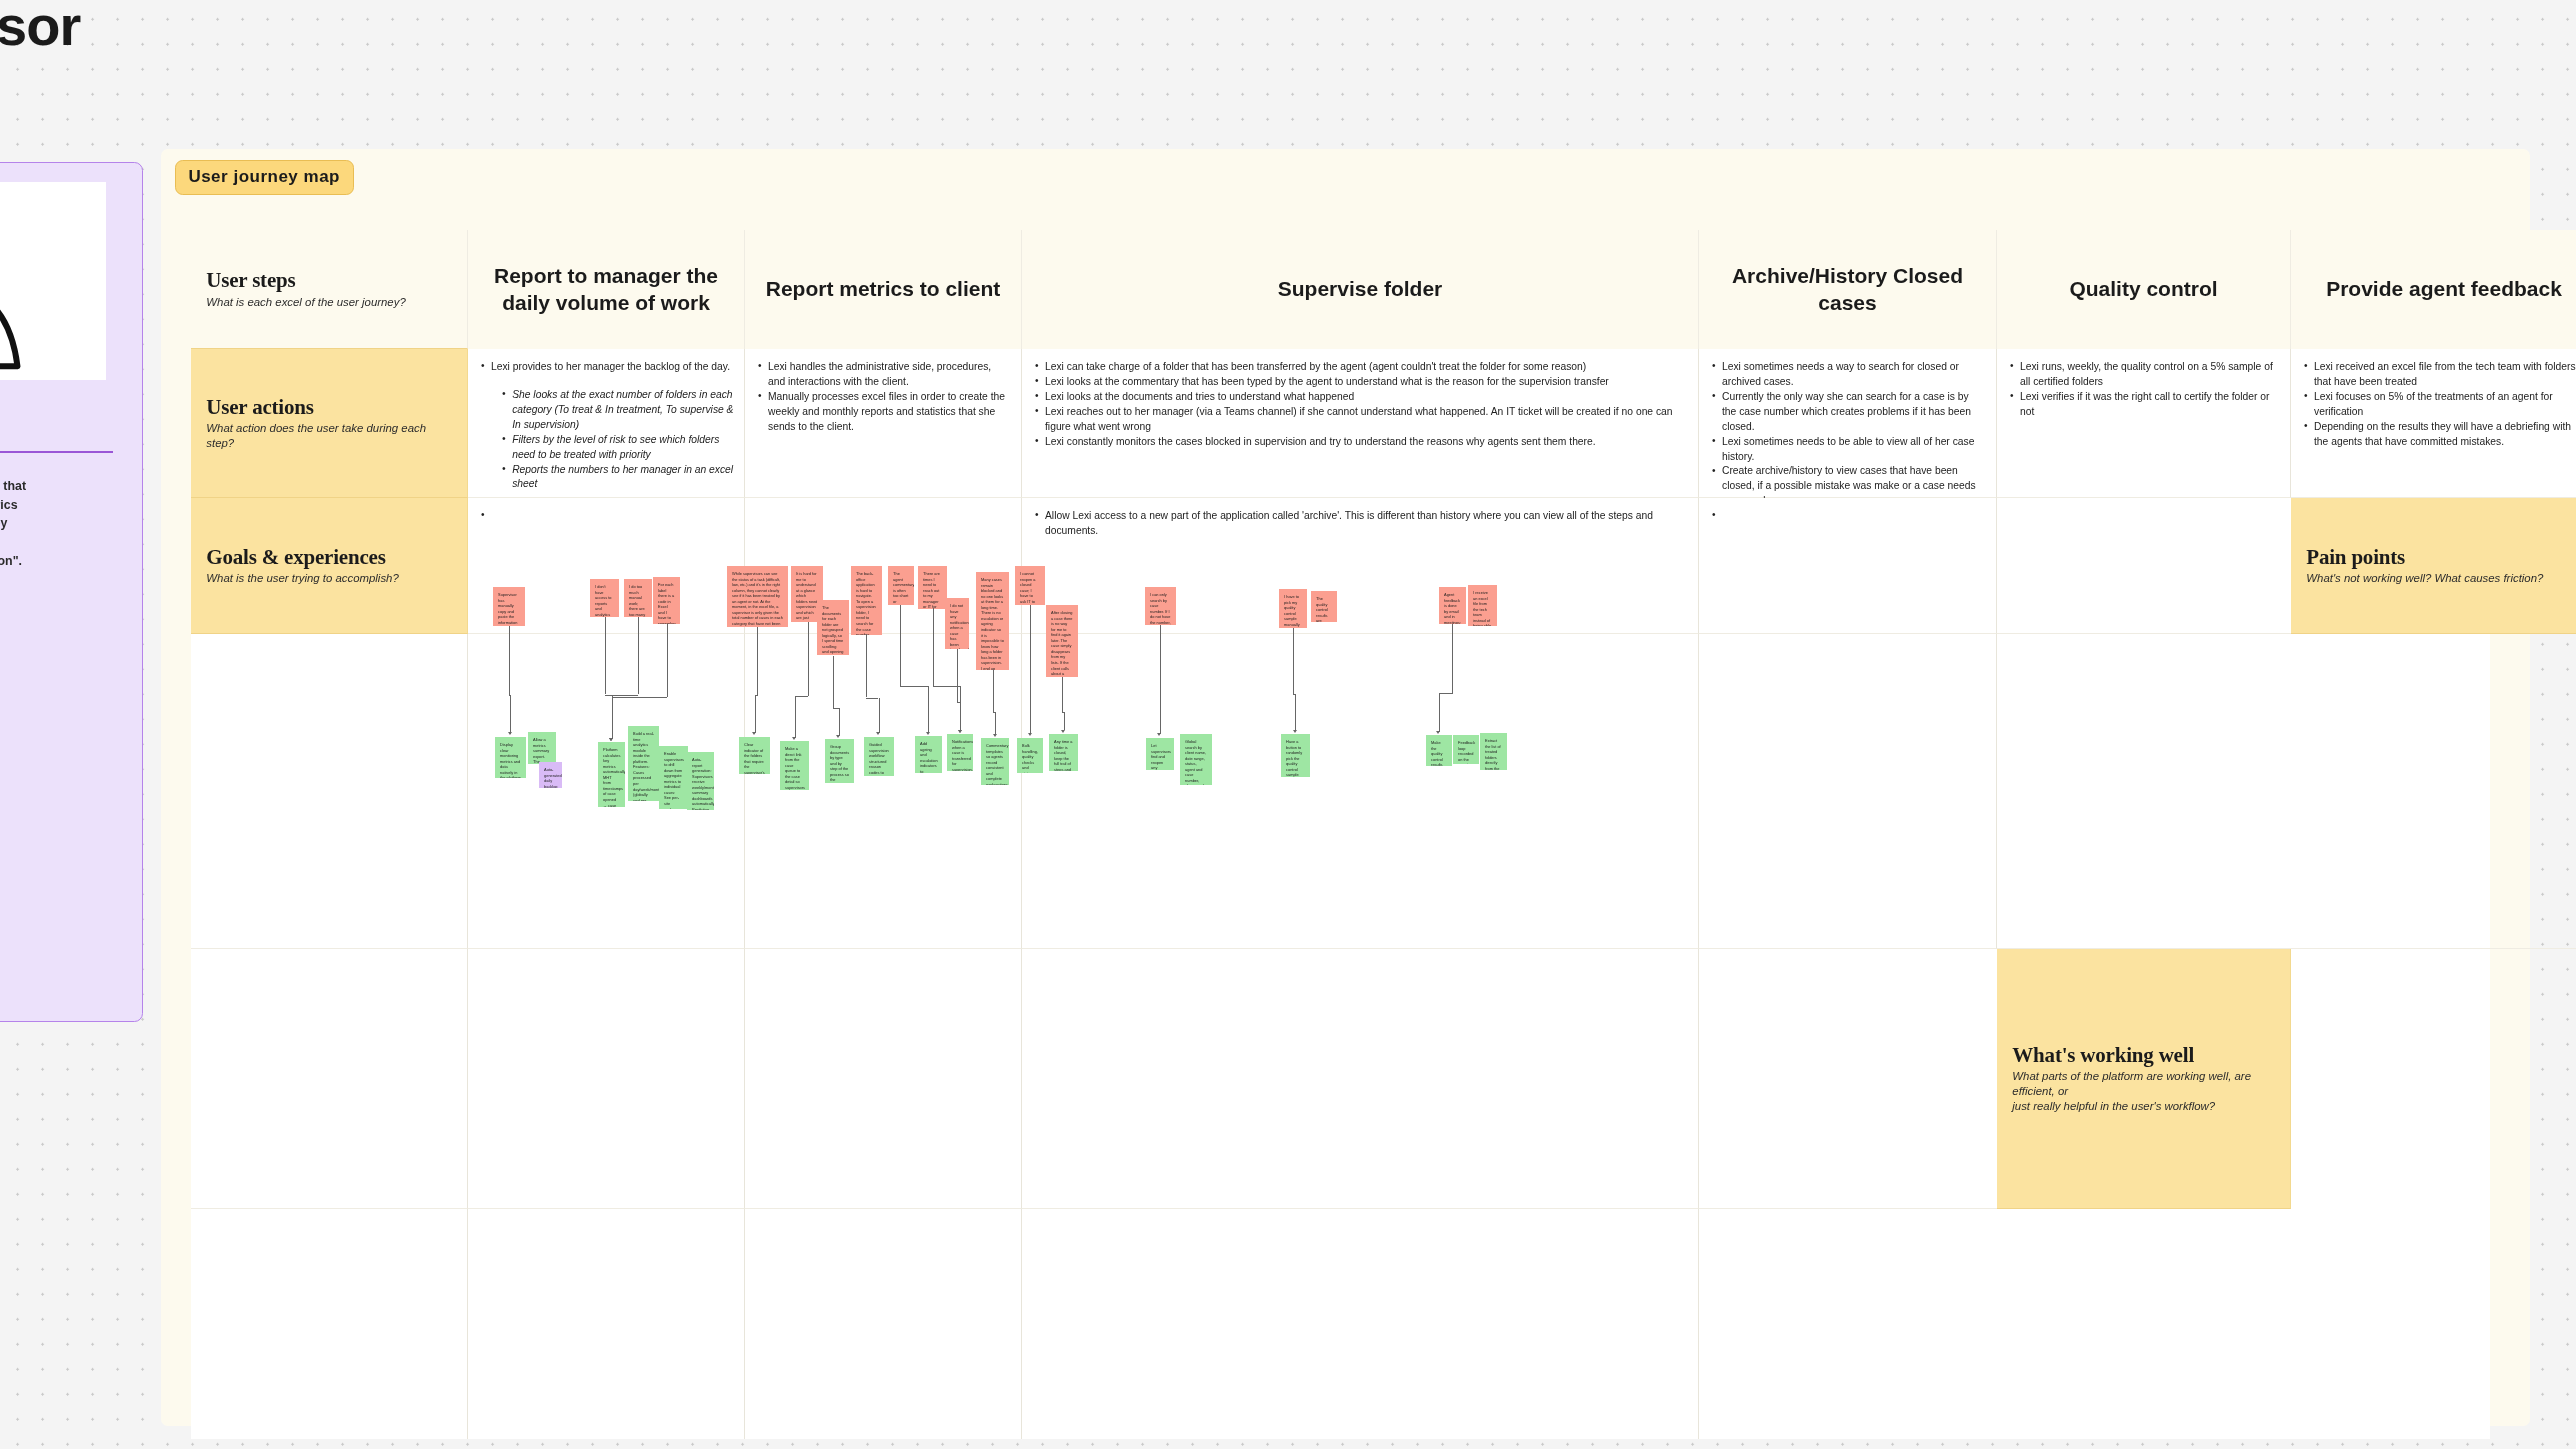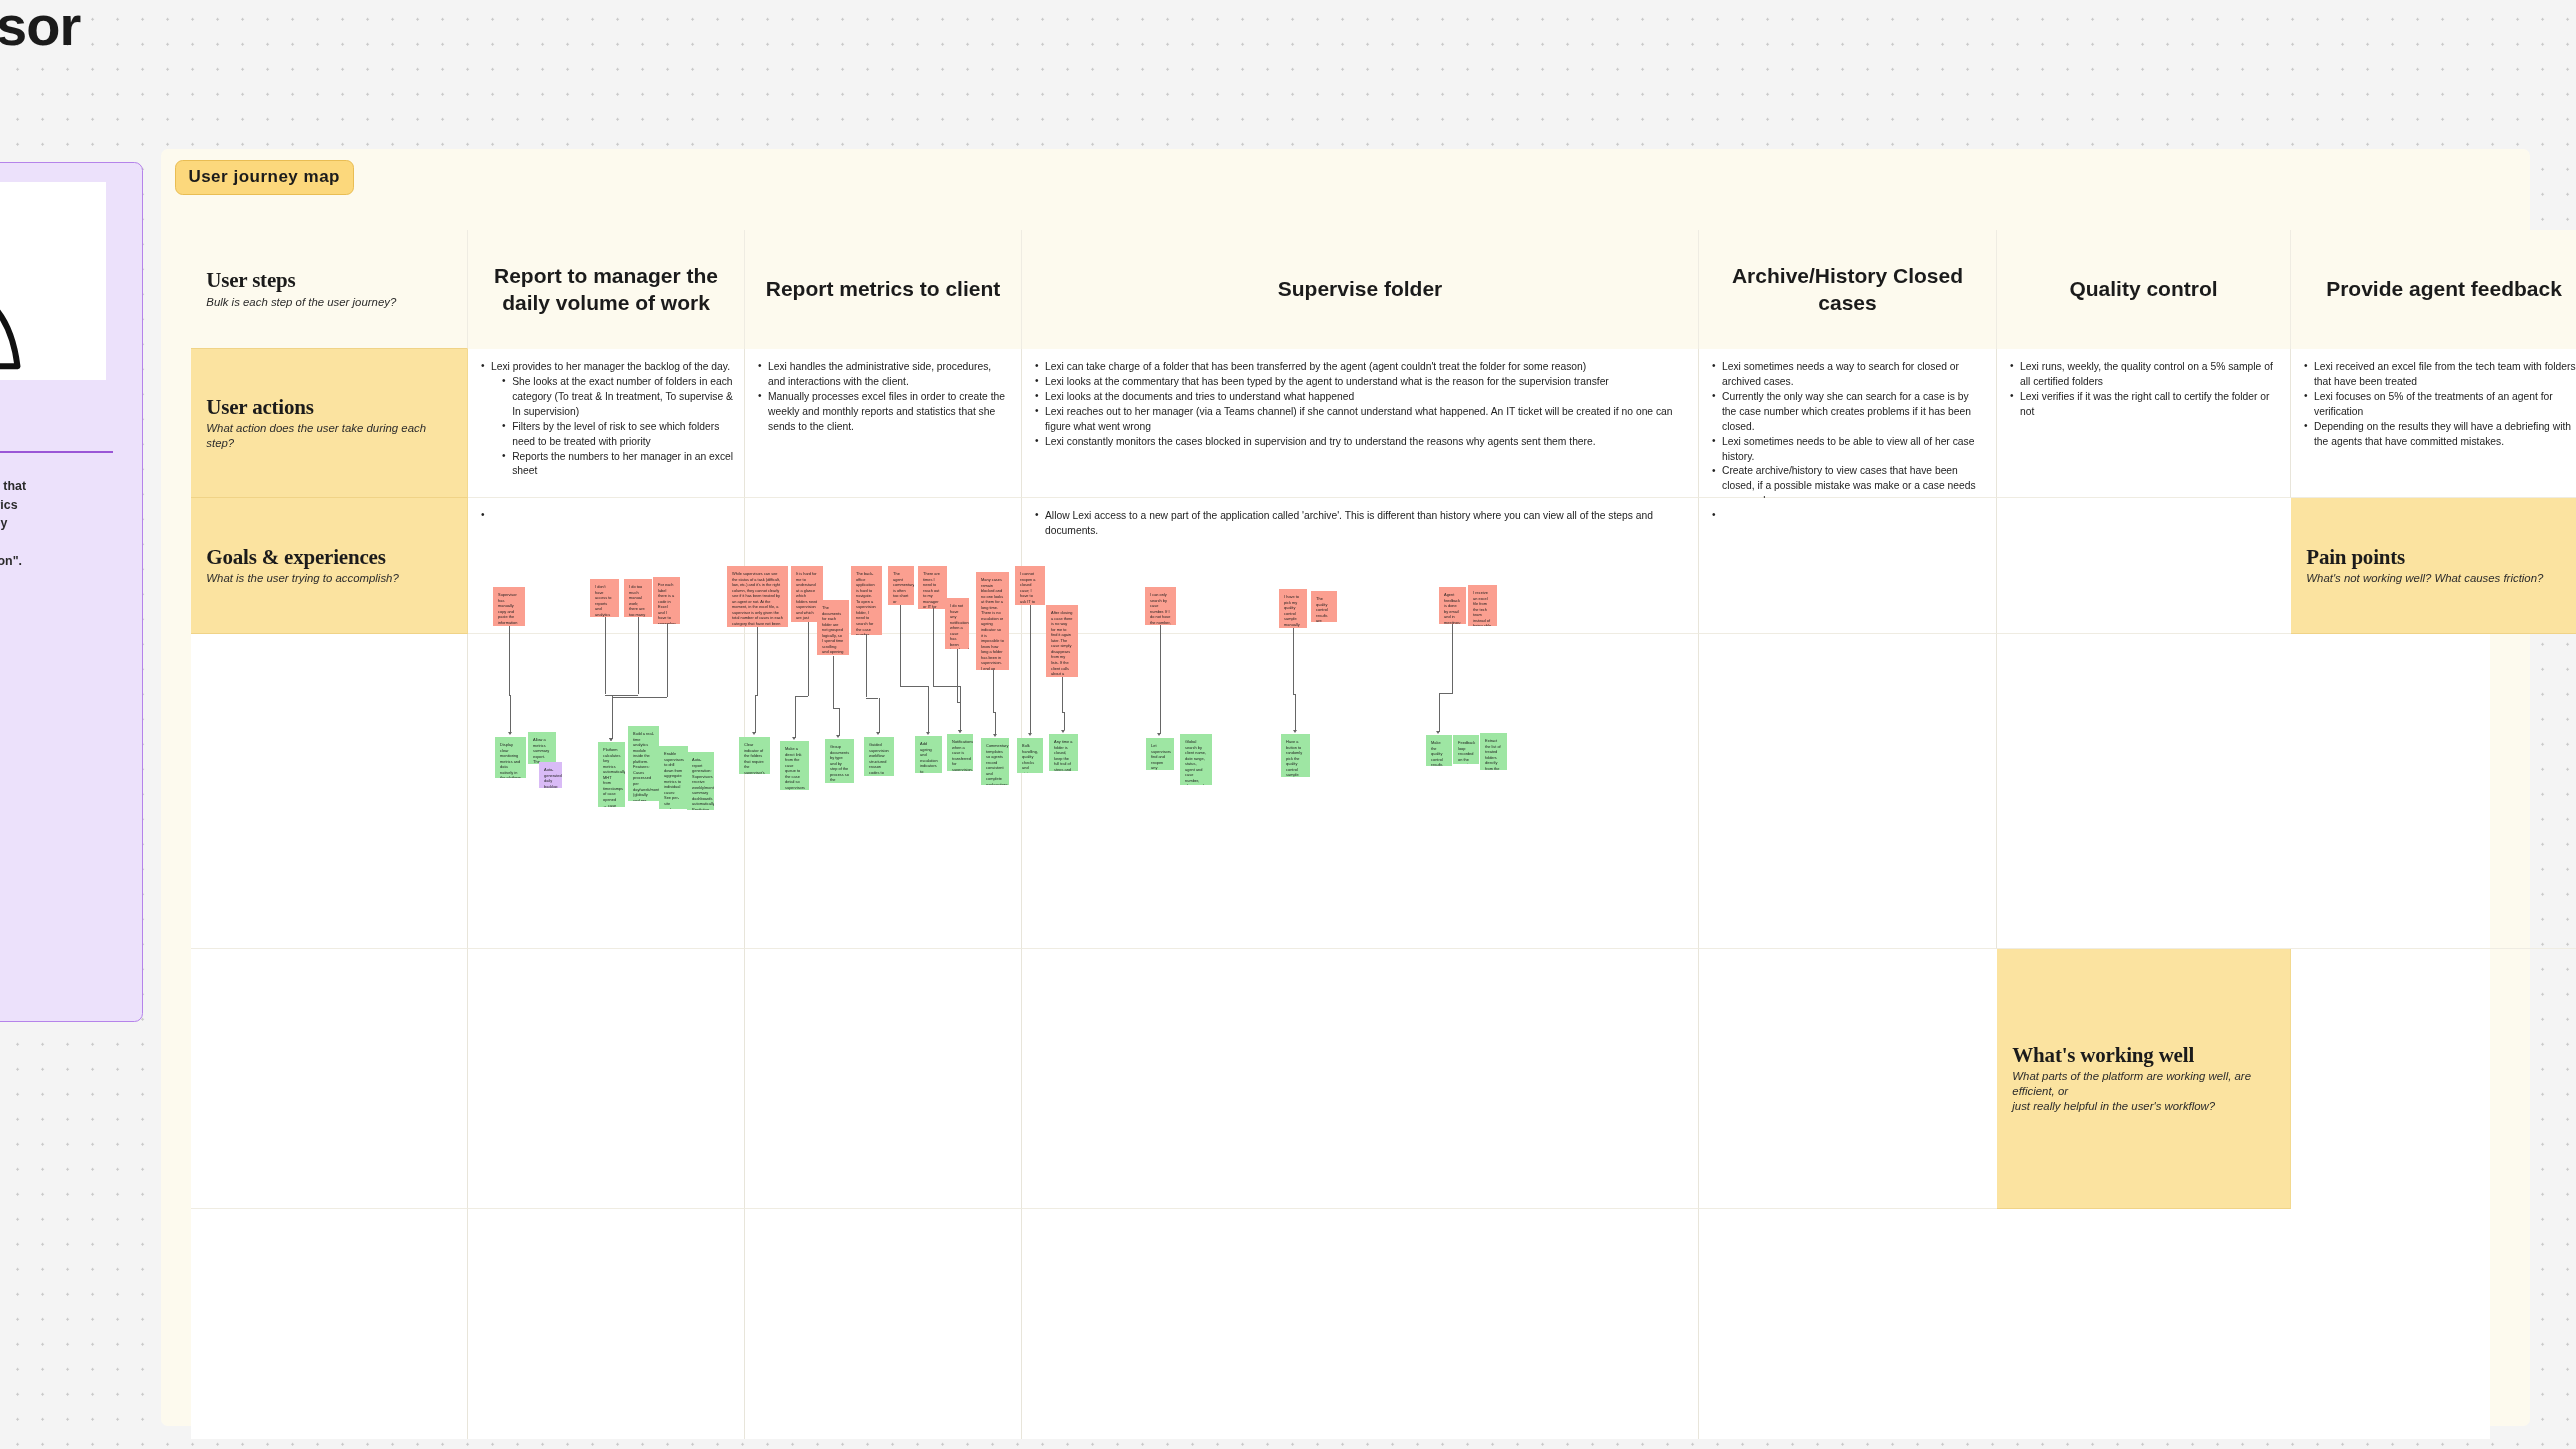--- a/index.html
+++ b/index.html
@@ -134,21 +134,21 @@
   
   .content { padding: 11px 10.2px 6.8px 12px; background:#fff; }
   .content ul { list-style: none; }
   .content li {
     position: relative; padding-left: 11px;
     font-size: 10.3px; line-height: 1.45; color:#222; margin-bottom:0px;
   }
   .content li::before {
     content: "•"; position: absolute; left: 0.9px; top: -0.9px; font-size: 10.2px; color:#222;
   }
-  .content ul ul { margin-left: 10.2px; margin-top:0; }
+  .content ul ul { margin-left: 10.2px; margin-top:13px;font-style:italic; }
   .content ul ul li { font-size: 10.3px; }
 
   
   .note {
     position: absolute;
     box-sizing: border-box;
     padding: 5.1px 5.1px 4.3px 5.1px;
     font-size: 3.9px;
     line-height: 1.42;
     color: #1d1d1d;
@@ -192,21 +192,21 @@
     <div class="persona-foot">ocumentation</div>
   </div>
 
   <div id="board">
     <div id="board-tag">User journey map</div>
 
     <div id="grid">
 
       <div class="rowlabel hdr">
         <h3>User steps</h3>
-        <p>Bulk is each step of the user journey?</p>
+        <p>What is each excel of the user journey?</p>
       </div>
       <div class="colhdr">
           <span>Report to manager the daily volume of work</span>
         </div>
       <div class="colhdr">
           <span>Report metrics to client</span>
         </div>
       <div class="colhdr">
           <span>Supervise folder</span>
         </div>

